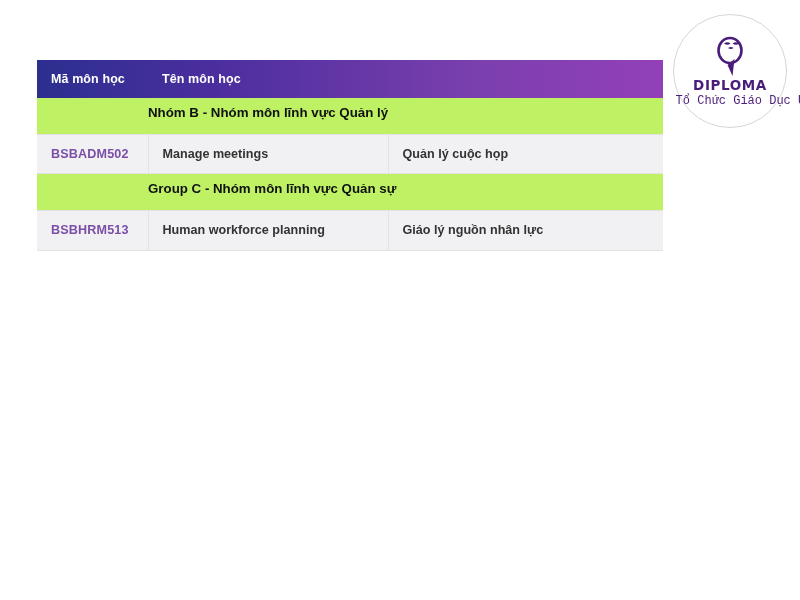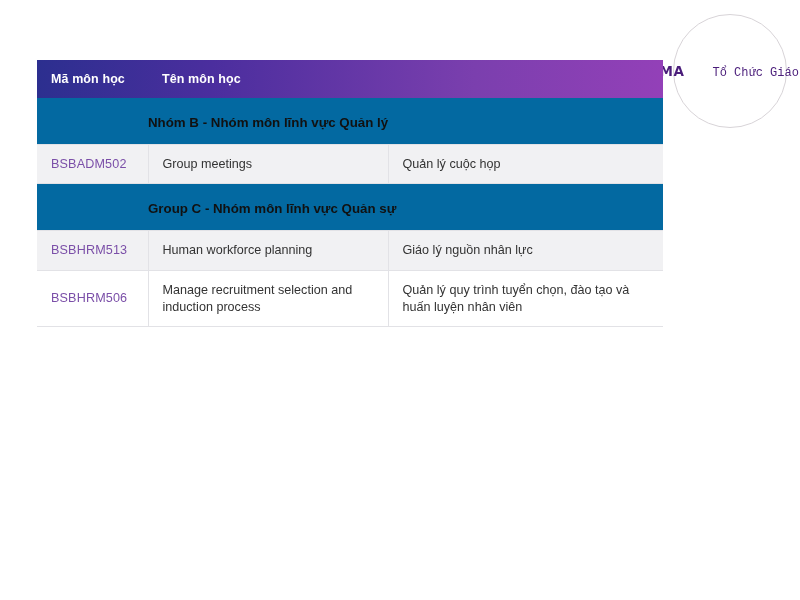--- a/index.html
+++ b/index.html
@@ -19,21 +19,21 @@
   #logo-badge {
     position: absolute;
     top: 14px;
     left: 673px;
     width: 112px;
     height: 112px;
     border-radius: 50%;
     border: 1px solid #d8d4d8;
     background: #ffffff;
     display: flex;
-    flex-direction: row;
+    flex-direction: column;
     align-items: center;
     justify-content: center;
   }
   #logo-mark {
     width: 46px;
     height: 42px;
     margin-bottom: 1px;
     display: block;
   }
   #logo-title {
@@ -84,41 +84,42 @@
   }
 
   tbody td {
     font-size: 12.6px;
     color: #333333;
     border-bottom: 1px solid #e2e2e6;
     border-right: 1px solid #e2e2e6;
     vertical-align: middle;
     padding: 11px 14px;
     line-height: 1.33;
+    font-weight: bold;
   }
   tbody td:last-child { border-right: none; }
 
   tbody tr.row-shade { background: #f1f1f3; }
   tbody tr.row-plain { background: #ffffff; }
 
   td.cell-code {
     color: #7b4fa8;
     font-size: 12.6px;
     letter-spacing: 0.15px;
     white-space: nowrap;
   }
 
   tr.group-row td {
-    background: #0369a1;
+    background: #bef264;
     border-right: none;
     border-bottom: 1px solid #e2e2e6;
     font-weight: bold;
     color: #111111;
     font-size: 13.3px;
-    padding: 16px 14px 12px 0;
+    padding: 6px 14px 12px 0;
   }
   td.group-spacer {
     border-right: none;
     padding: 0;
   }
 </style>
 </head>
 <body>
 
 <div id="logo-badge">
@@ -146,31 +147,26 @@
       <th></th>
     </tr>
   </thead>
   <tbody id="table-body">
       <tr class="group-row">
         <td class="group-spacer"></td>
         <td colspan="2">Nhóm B - Nhóm môn lĩnh vực Quản lý</td>
       </tr>
       <tr class="row-shade">
         <td class="cell-code">BSBADM502</td>
-        <td class="cell-name">Group meetings</td>
+        <td class="cell-name">Manage meetings</td>
         <td class="cell-vname">Quản lý cuộc họp</td>
       </tr>
       <tr class="group-row">
         <td class="group-spacer"></td>
         <td colspan="2">Group C - Nhóm môn lĩnh vực Quản sự</td>
       </tr>
       <tr class="row-shade">
         <td class="cell-code">BSBHRM513</td>
         <td class="cell-name">Human workforce planning</td>
         <td class="cell-vname">Giáo lý nguồn nhân lực</td>
       </tr>
-      <tr class="row-plain">
-        <td class="cell-code">BSBHRM506</td>
-        <td class="cell-name">Manage recruitment selection and induction process</td>
-        <td class="cell-vname">Quản lý quy trình tuyển chọn, đào tạo và huấn luyện nhân viên</td>
-      </tr>
     </tbody>
 </table>
 
 </body></html>

